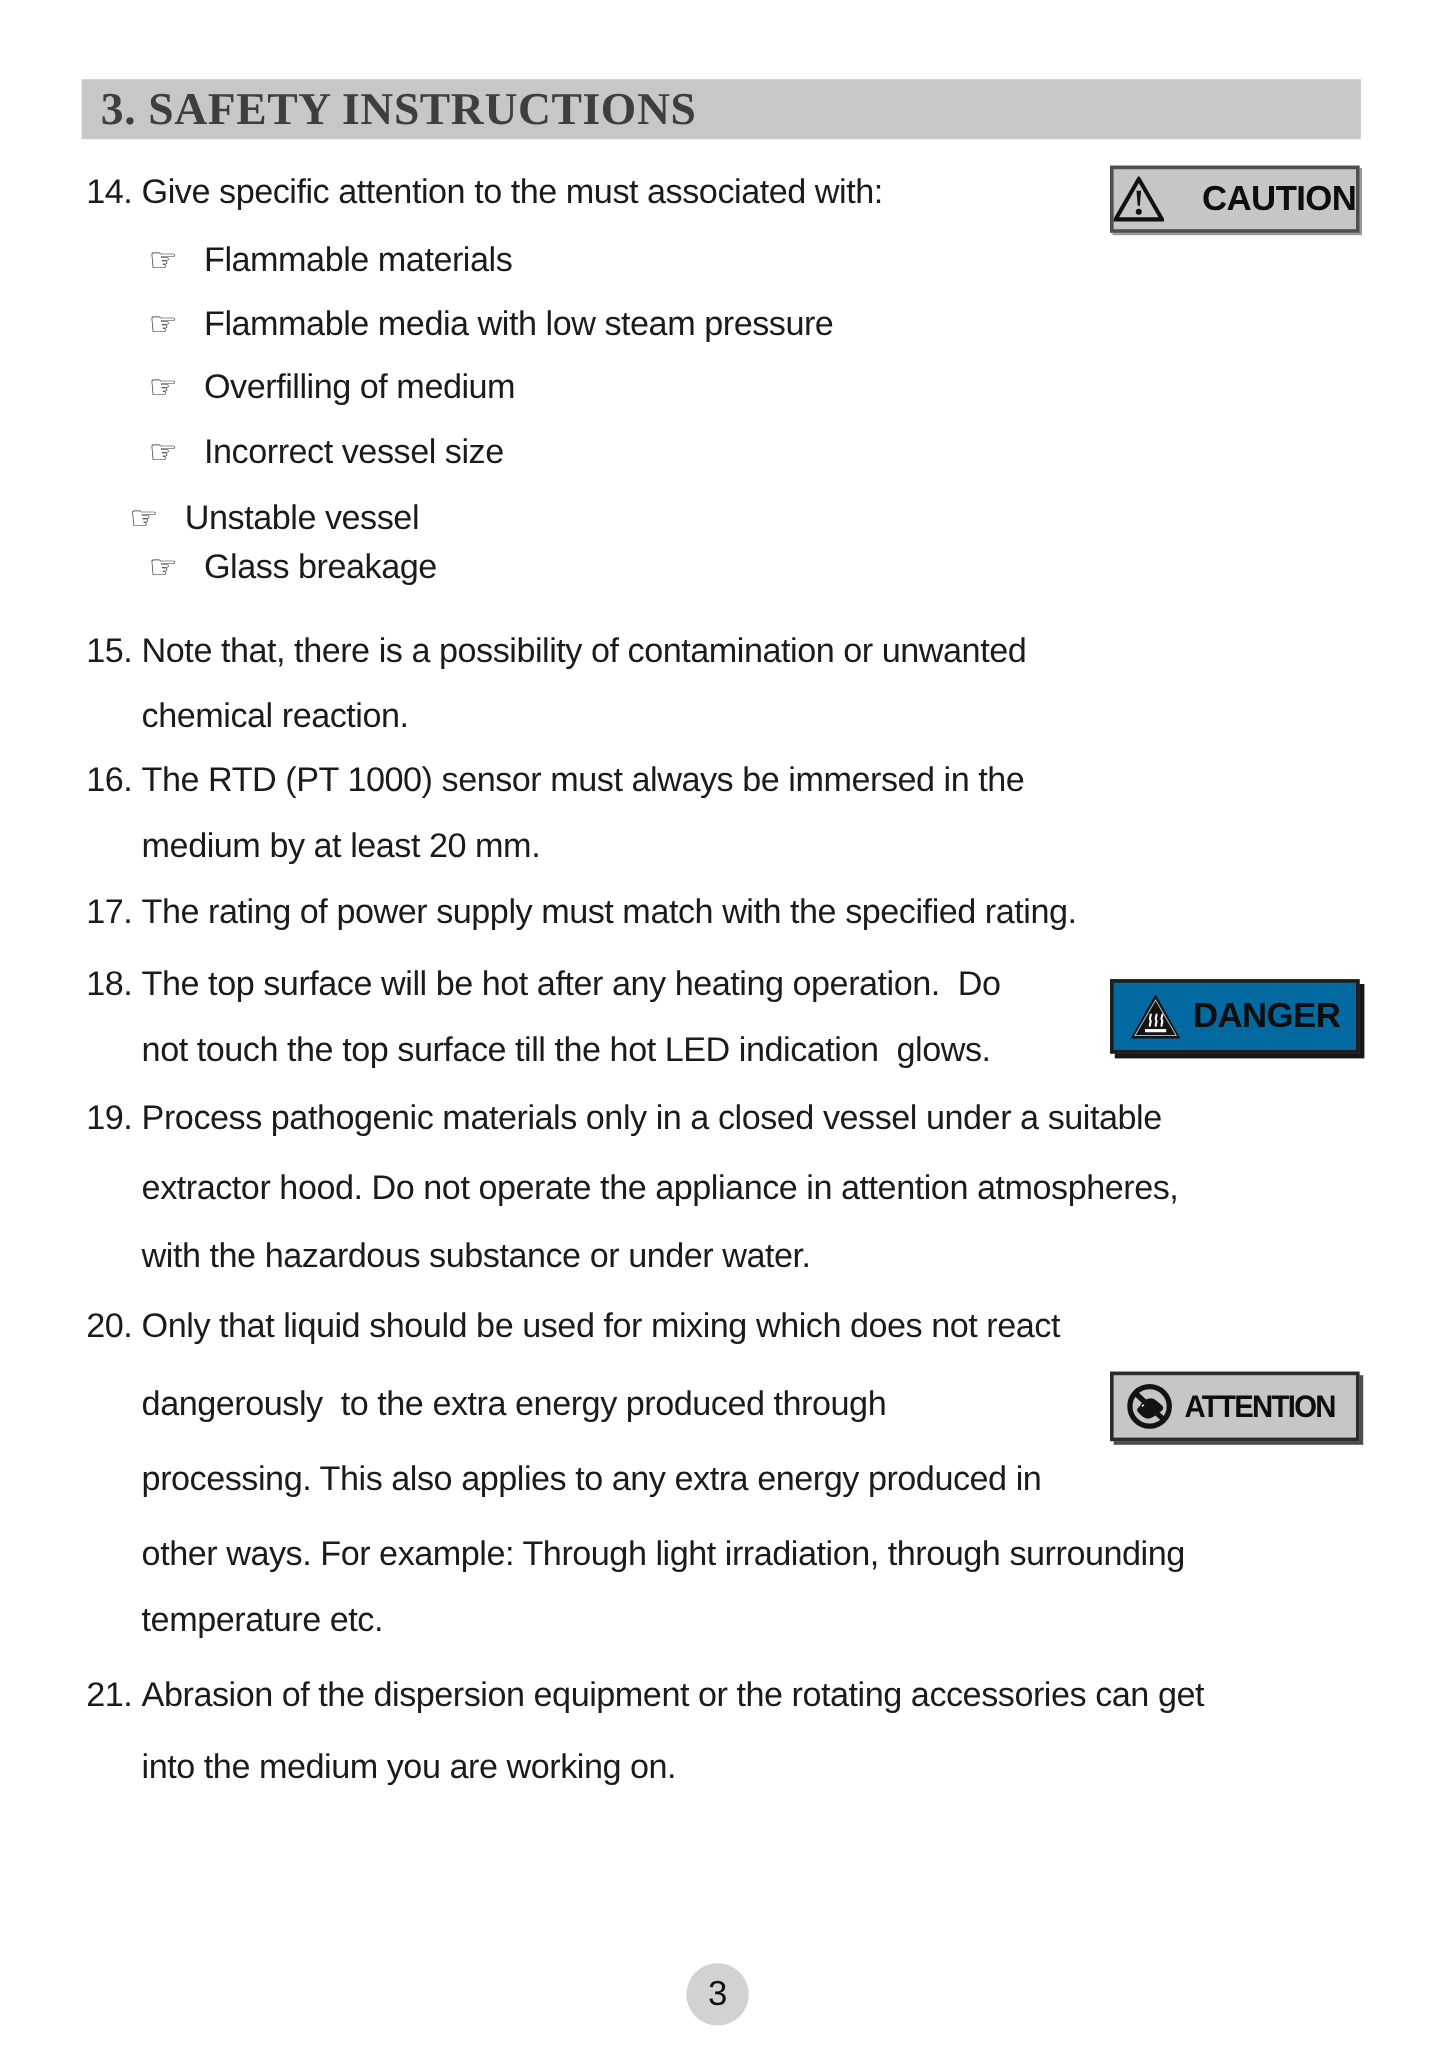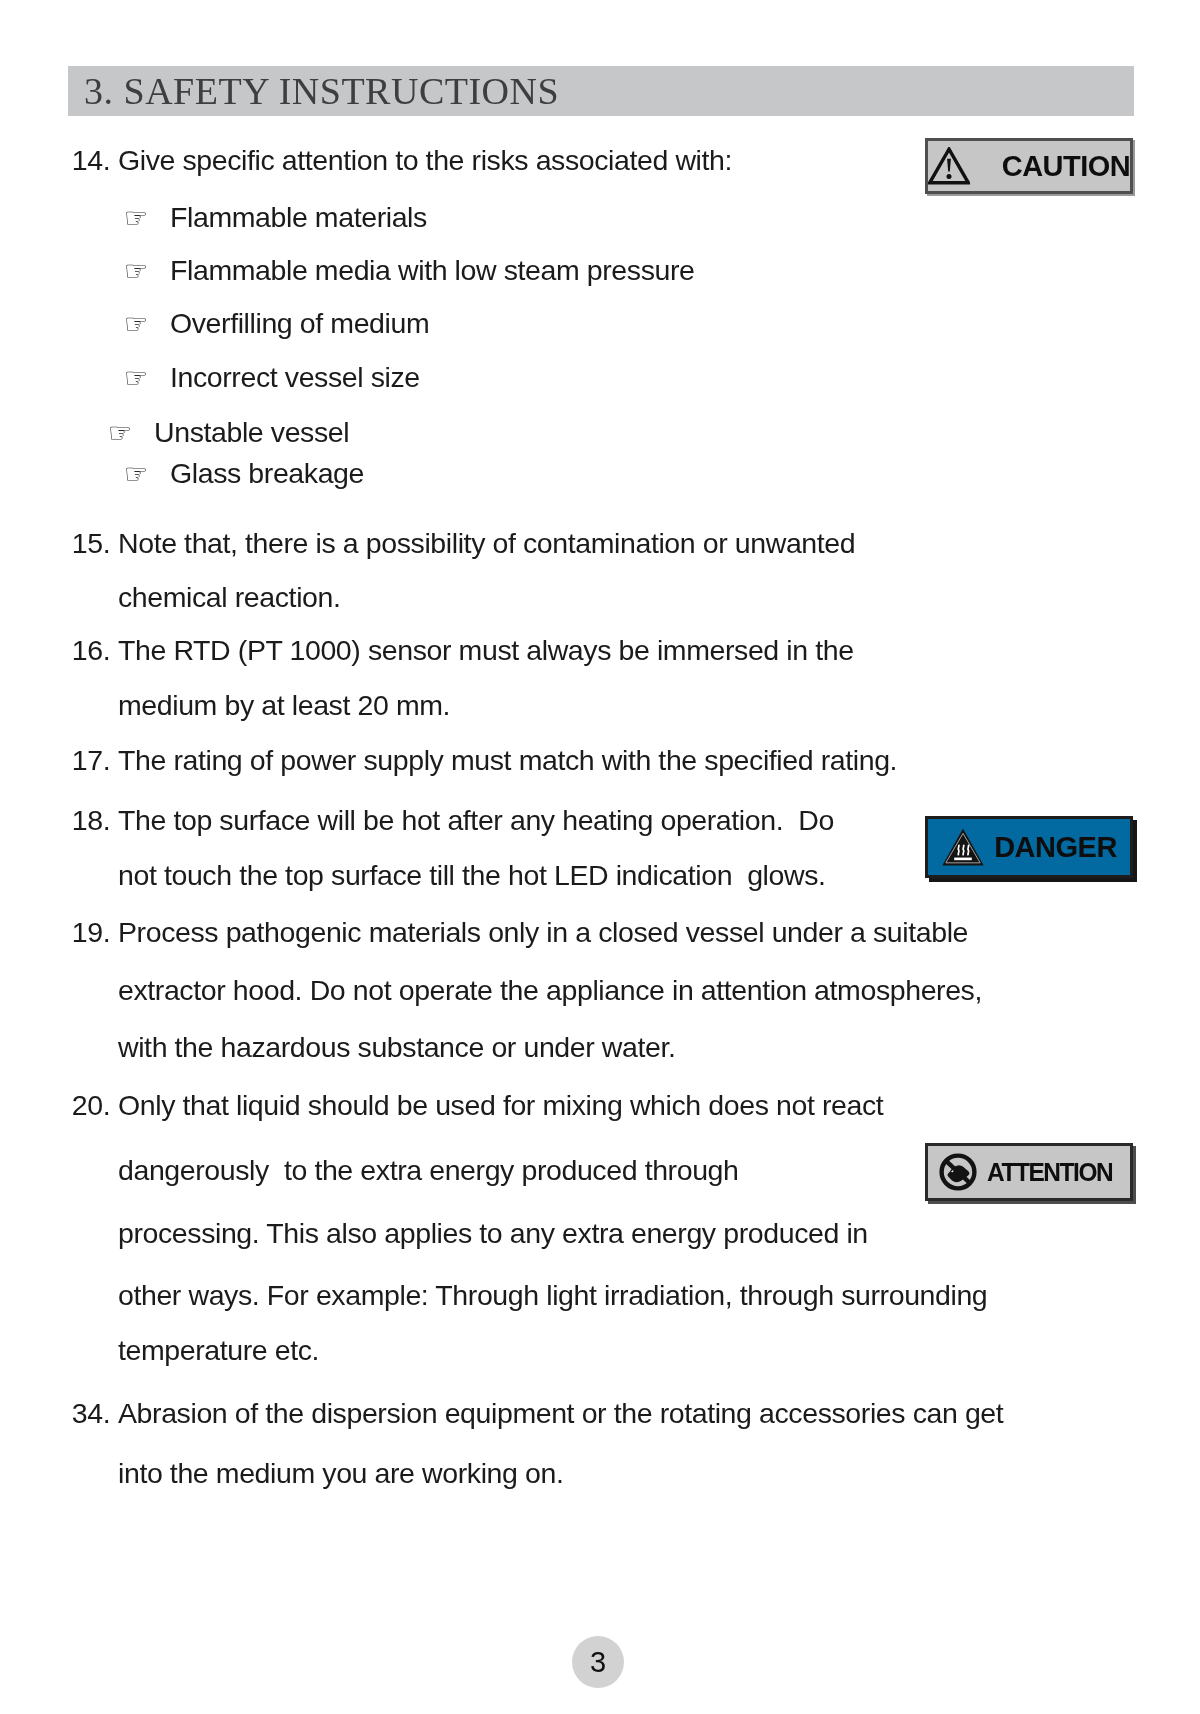--- a/index.html
+++ b/index.html
@@ -14,21 +14,21 @@
   .header-bar {
     position: absolute;
     left: 68px; top: 66px;
     width: 1066px; height: 50px;
     background: #c6c7c9;
     display: flex;
     align-items: center;
   }
   .header-title {
     font-family: "Liberation Serif", "DejaVu Serif", serif;
-    font-weight: 400;
+    font-weight: 700;
     font-size: 38px;
     color: #3d3e40;
     padding-left: 16px;
     letter-spacing: 0.5px;
     white-space: pre;
   }
   .line {
     position: absolute;
     white-space: pre;
     font-size: 28.5px;
@@ -108,21 +108,21 @@
 </style>
 </head>
 <body>
 
 <div class="page">
 
   <div class="header-bar">
     <span class="header-title">3. SAFETY INSTRUCTIONS</span>
   </div>
 
-  <div class="line" style="top:140px; left:64px"><span class="num">14.</span><span>Give specific attention to the risks associated with:</span></div>
+  <div class="line" style="top:140px; left:64px"><span class="num">14.</span><span>Give specific attention to the must associated with:</span></div>
 
   <div class="badge badge-caution">
     <svg class="badge-icon" width="42" height="38" viewBox="0 0 100 90">
       <path d="M50 5 L96 85 L4 85 Z" fill="none" stroke="#111" stroke-width="8" stroke-linejoin="miter"></path>
       <path d="M45.5 28 L54.5 28 L52 58 L48 58 Z" fill="#111"></path>
       <circle cx="50" cy="70" r="6" fill="#111"></circle>
     </svg>
     <span class="badge-label">CAUTION</span>
   </div>
 
@@ -170,20 +170,20 @@
       <circle cx="50" cy="50" r="41" fill="none" stroke="#131313" stroke-width="11"></circle>
       <line x1="20" y1="22" x2="80" y2="78" stroke="#131313" stroke-width="11"></line>
     </svg>
     <span class="badge-label">ATTENTION</span>
   </div>
 
   <div class="line" style="top:1213px; left:118px"><span>processing. This also applies to any extra energy produced in</span></div>
   <div class="line" style="top:1275px; left:118px"><span>other ways. For example: Through light irradiation, through surrounding</span></div>
   <div class="line" style="top:1330px; left:118px"><span>temperature etc.</span></div>
 
-  <div class="line" style="top:1393px; left:64px"><span class="num">34.</span><span>Abrasion of the dispersion equipment or the rotating accessories can get</span></div>
+  <div class="line" style="top:1393px; left:64px"><span class="num">21.</span><span>Abrasion of the dispersion equipment or the rotating accessories can get</span></div>
   <div class="line" style="top:1453px; left:118px"><span>into the medium you are working on.</span></div>
 
   <div class="page-circle">
     <span>3</span>
   </div>
 
 </div>
 
 </body></html>

